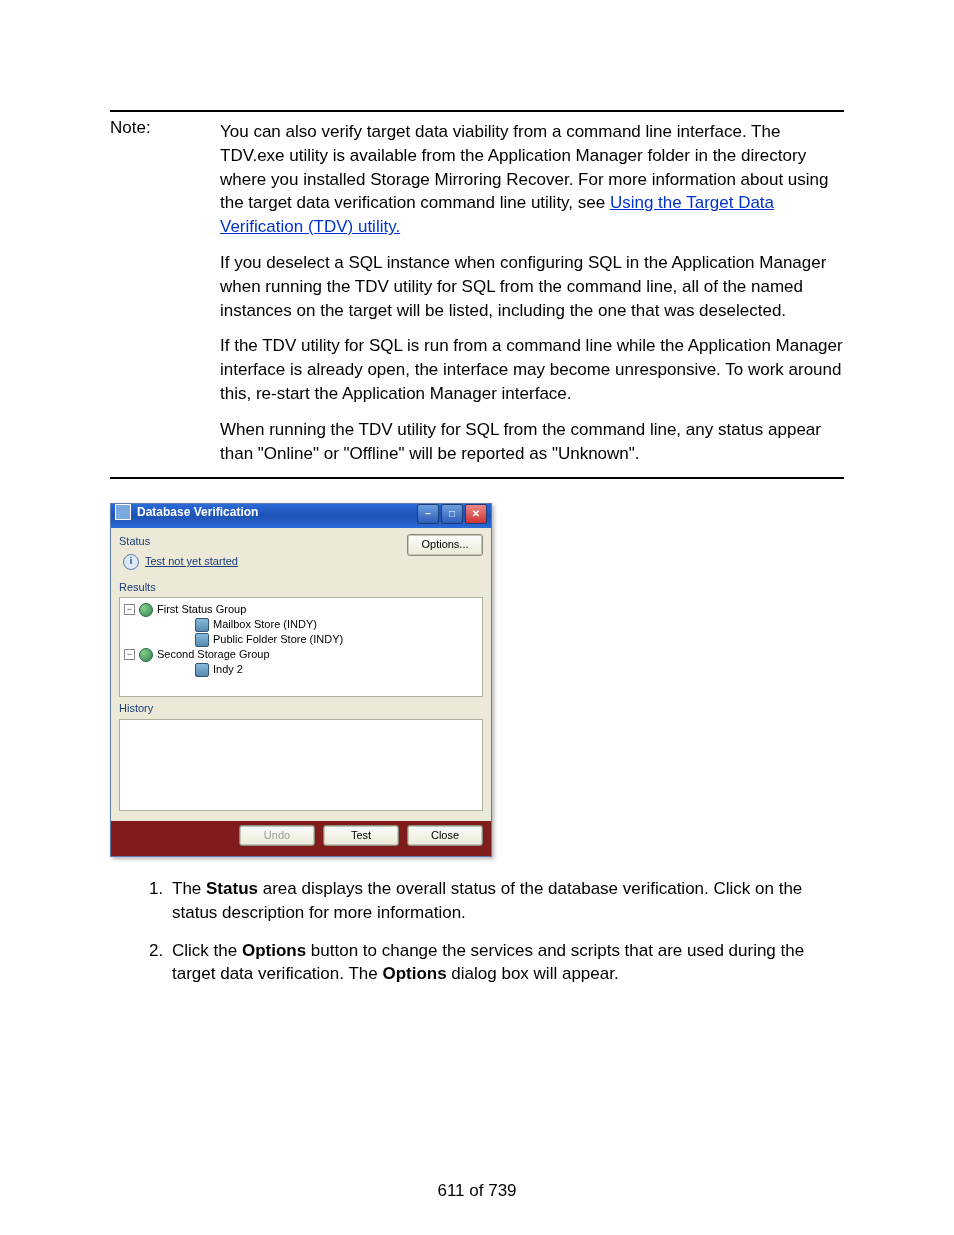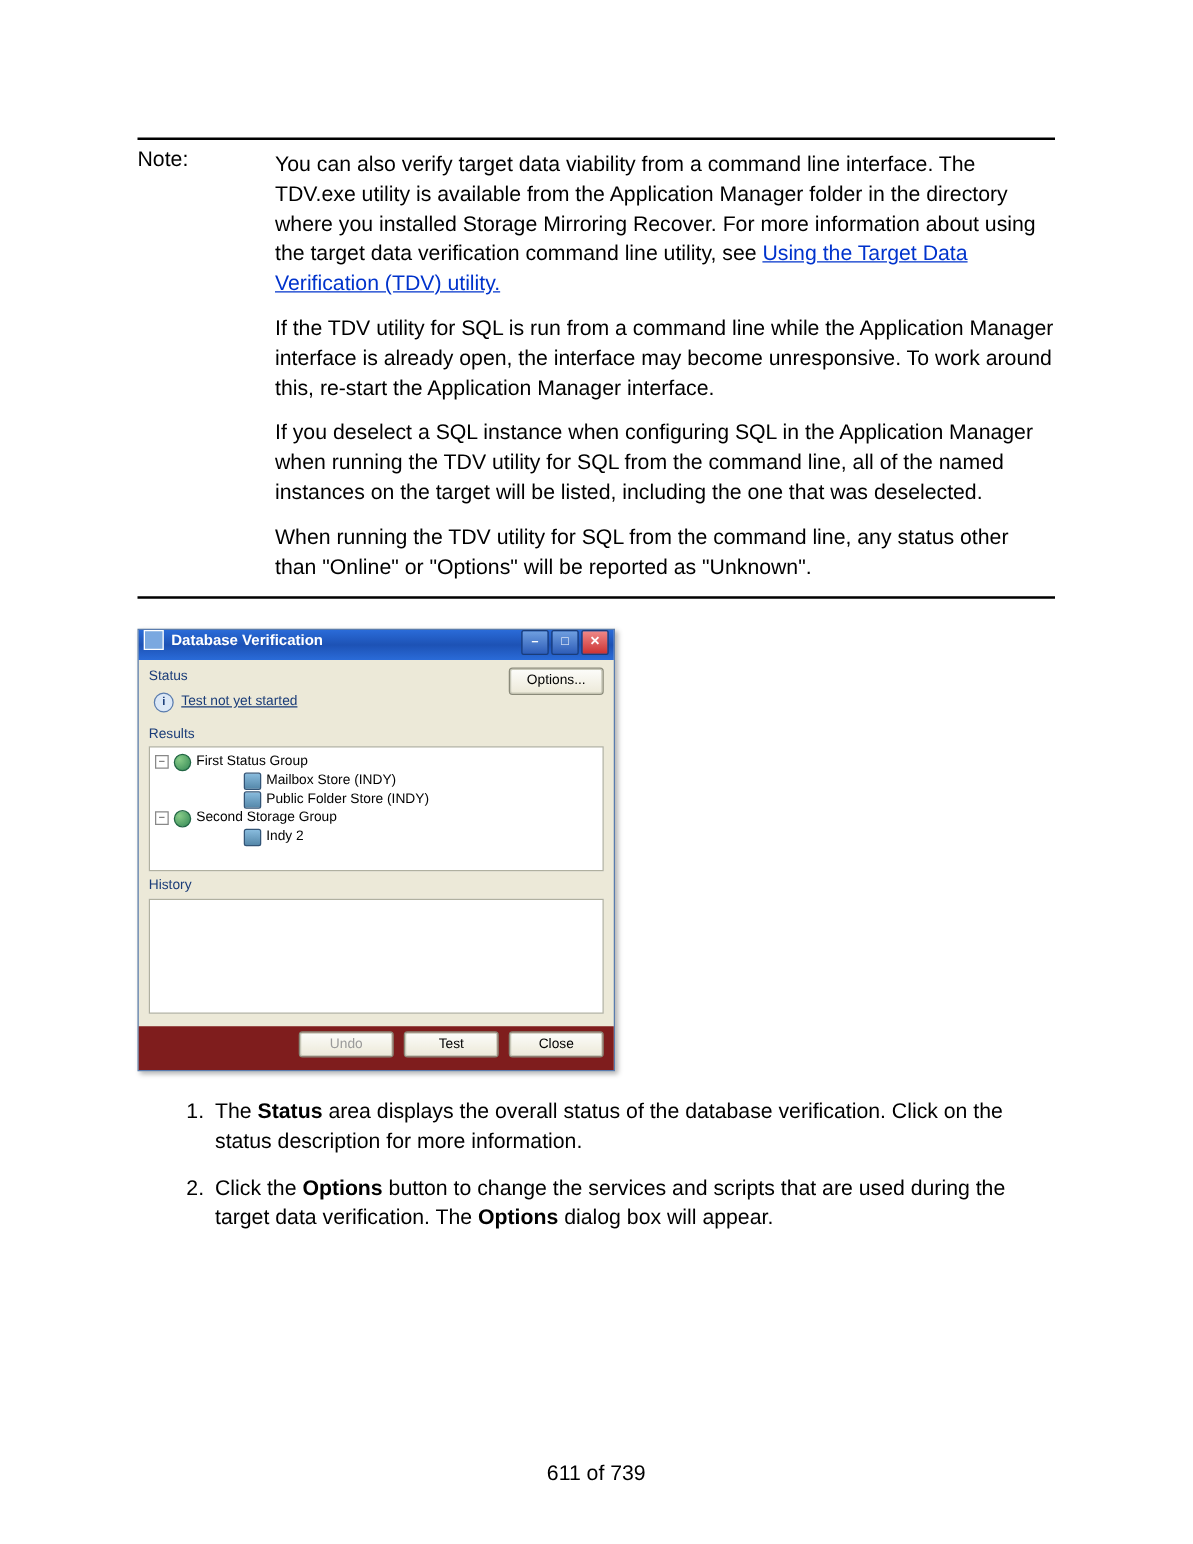--- a/index.html
+++ b/index.html
@@ -158,42 +158,42 @@
   ol.steps {
     margin: 12px 0 0 0;
     padding-left: 58px;
   }
   ol.steps li {
     margin-bottom: 14px;
     padding-left: 4px;
   }
   .page-number {
     position: absolute;
-    bottom: 44px;
+    bottom: 32px;
     left: 0; right: 0;
     text-align: center;
   }
 </style>
 </head>
 <body>
 
 <div class="page">
 
   <div class="note-table">
     <div class="note-label-cell">
       <span>Note:</span>
     </div>
     <div class="note-body-cell">
       <p>
         <span>You can also verify target data viability from a command line interface. The TDV.exe utility is available from the Application Manager folder in the directory where you installed Storage Mirroring Recover. For more information about using the target data verification command line utility, see </span>
         <a href="#" class="tdv-link">Using the Target Data Verification (TDV) utility.</a>
       </p>
+      <p>If you deselect a SQL instance when configuring SQL in the Application Manager when running the TDV utility for SQL from the command line, all of the named instances on the target will be listed, including the one that was deselected.</p>
       <p>If the TDV utility for SQL is run from a command line while the Application Manager interface is already open, the interface may become unresponsive. To work around this, re-start the Application Manager interface.</p>
-      <p>If you deselect a SQL instance when configuring SQL in the Application Manager when running the TDV utility for SQL from the command line, all of the named instances on the target will be listed, including the one that was deselected.</p>
-      <p>When running the TDV utility for SQL from the command line, any status other than "Online" or "Options" will be reported as "Unknown".</p>
+      <p>When running the TDV utility for SQL from the command line, any status appear than "Online" or "Offline" will be reported as "Unknown".</p>
     </div>
   </div>
 
 
   <div class="dialog">
     <div class="titlebar">
       <span class="title-icon"></span>
       <span class="title-text">Database Verification</span>
       <div class="winbtns">
         <div class="winbtn">–</div>

